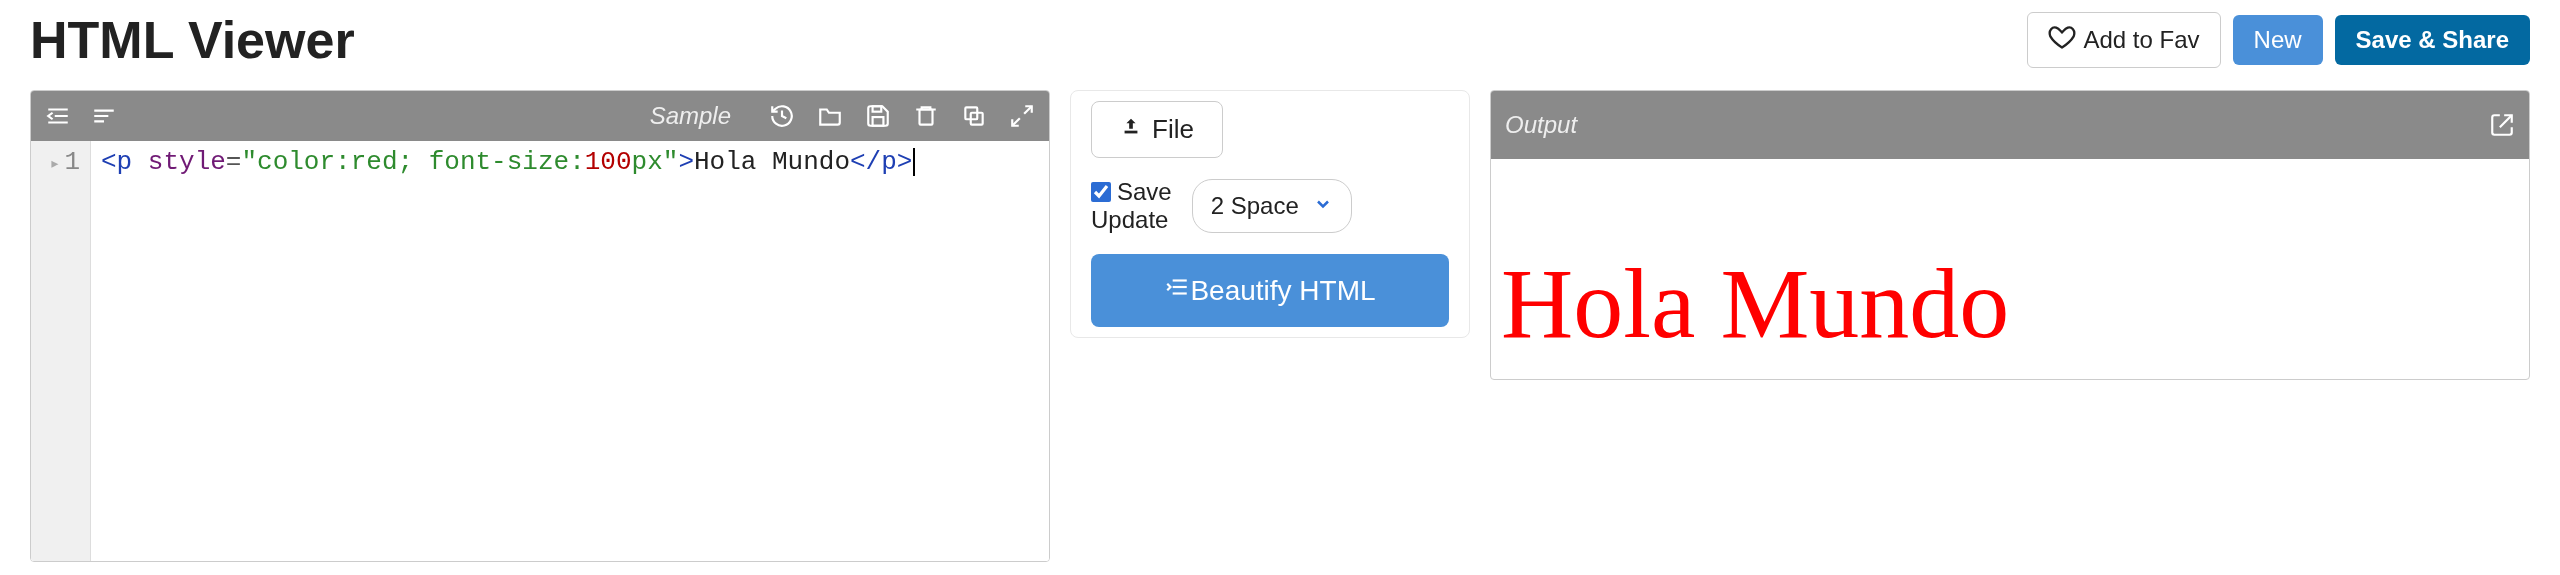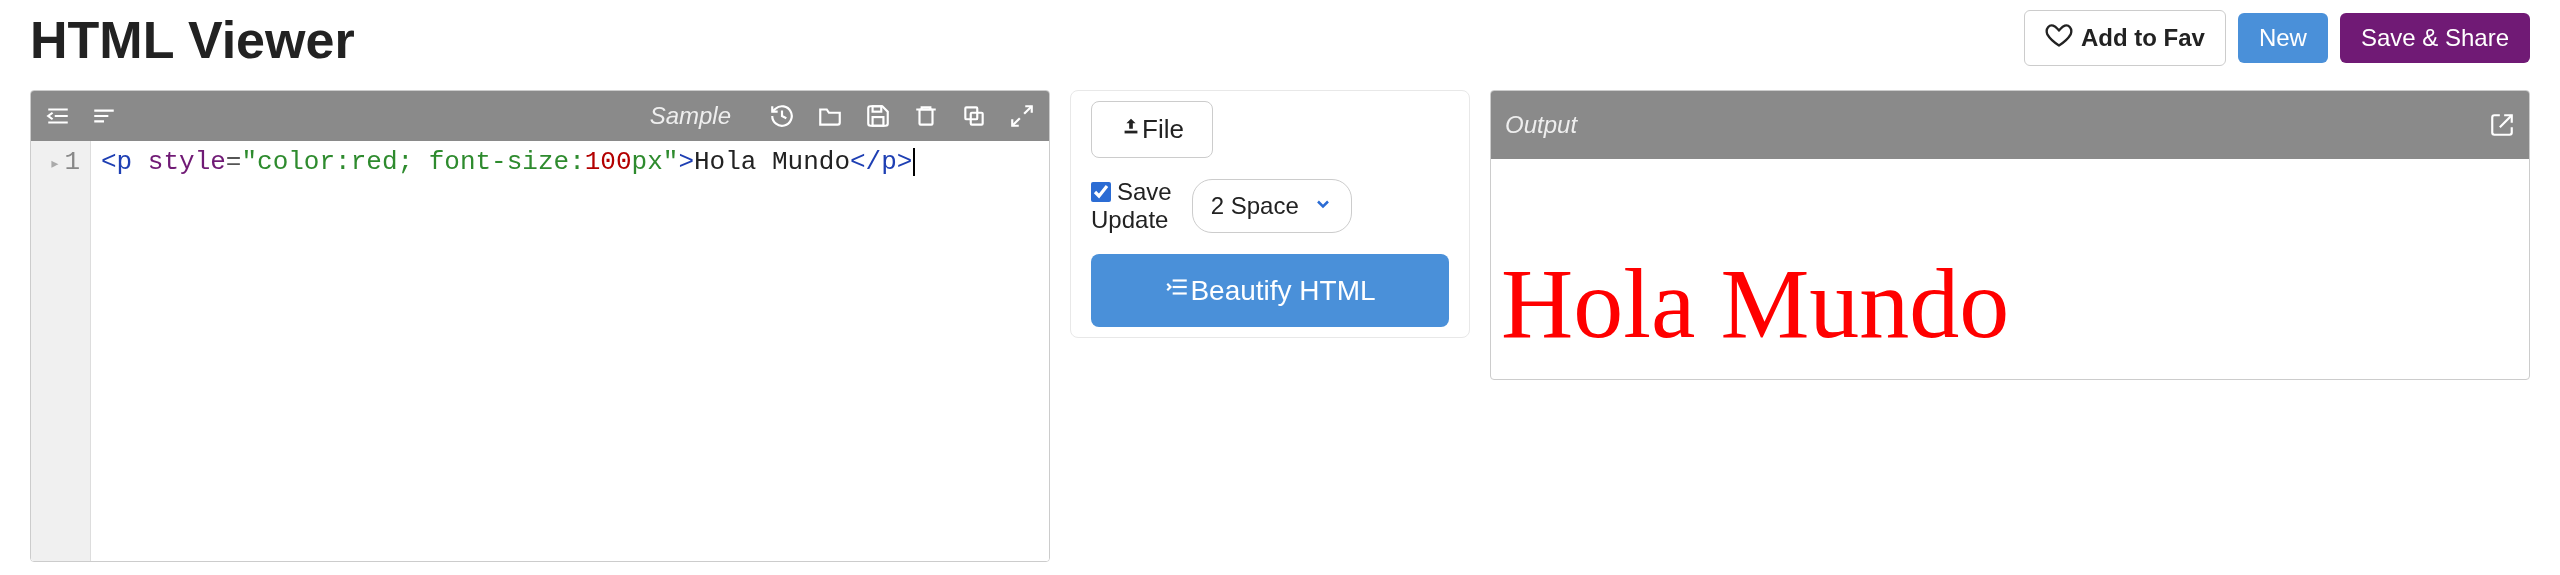--- a/index.html
+++ b/index.html
@@ -7,21 +7,21 @@
     font-family: -apple-system, BlinkMacSystemFont, "Segoe UI", Helvetica, Arial, sans-serif;
     background: #fff;
     width: 2560px;
     height: 575px;
     overflow: hidden;
     padding: 0 30px;
   }
   .header {
     display: flex;
     justify-content: space-between;
-    align-items: flex-start;
+    align-items: center;
     padding: 10px 0 20px 0;
   }
   .title {
     font-size: 52px;
     font-weight: 700;
     color: #222;
   }
   .header-buttons {
     display: flex;
     gap: 12px;
@@ -34,29 +34,29 @@
     padding: 10px 20px;
     border-radius: 6px;
     font-size: 24px;
     cursor: pointer;
     border: 1px solid transparent;
   }
   .btn-white {
     background: #fff;
     border: 1px solid #ccc;
     color: #222;
-    font-weight: bold;
   }
   .btn-blue {
     background: #4a90d9;
     color: #fff;
   }
   .btn-dark {
-    background: #701a75;
+    background: #0369a1;
     color: #fff;
+    font-weight: bold;
   }
   .main {
     display: flex;
     gap: 20px;
     align-items: flex-start;
   }
   .editor-panel {
     flex: 0 0 1020px;
     border: 1px solid #ccc;
     border-radius: 4px;
@@ -137,21 +137,21 @@
   }
   .middle-row {
     display: flex;
     gap: 20px;
     margin-bottom: 20px;
     align-items:center;
   }
   .mid-btn {
     display: inline-flex;
     align-items: center;
-    gap: 0;
+    gap: 10px;
     padding: 12px 28px;
     border: 1px solid #ccc;
     border-radius: 8px;
     font-size: 26px;
     background: #fff;
     cursor: pointer;
     color:#222;
   }
   .auto-update {
     display:flex;

